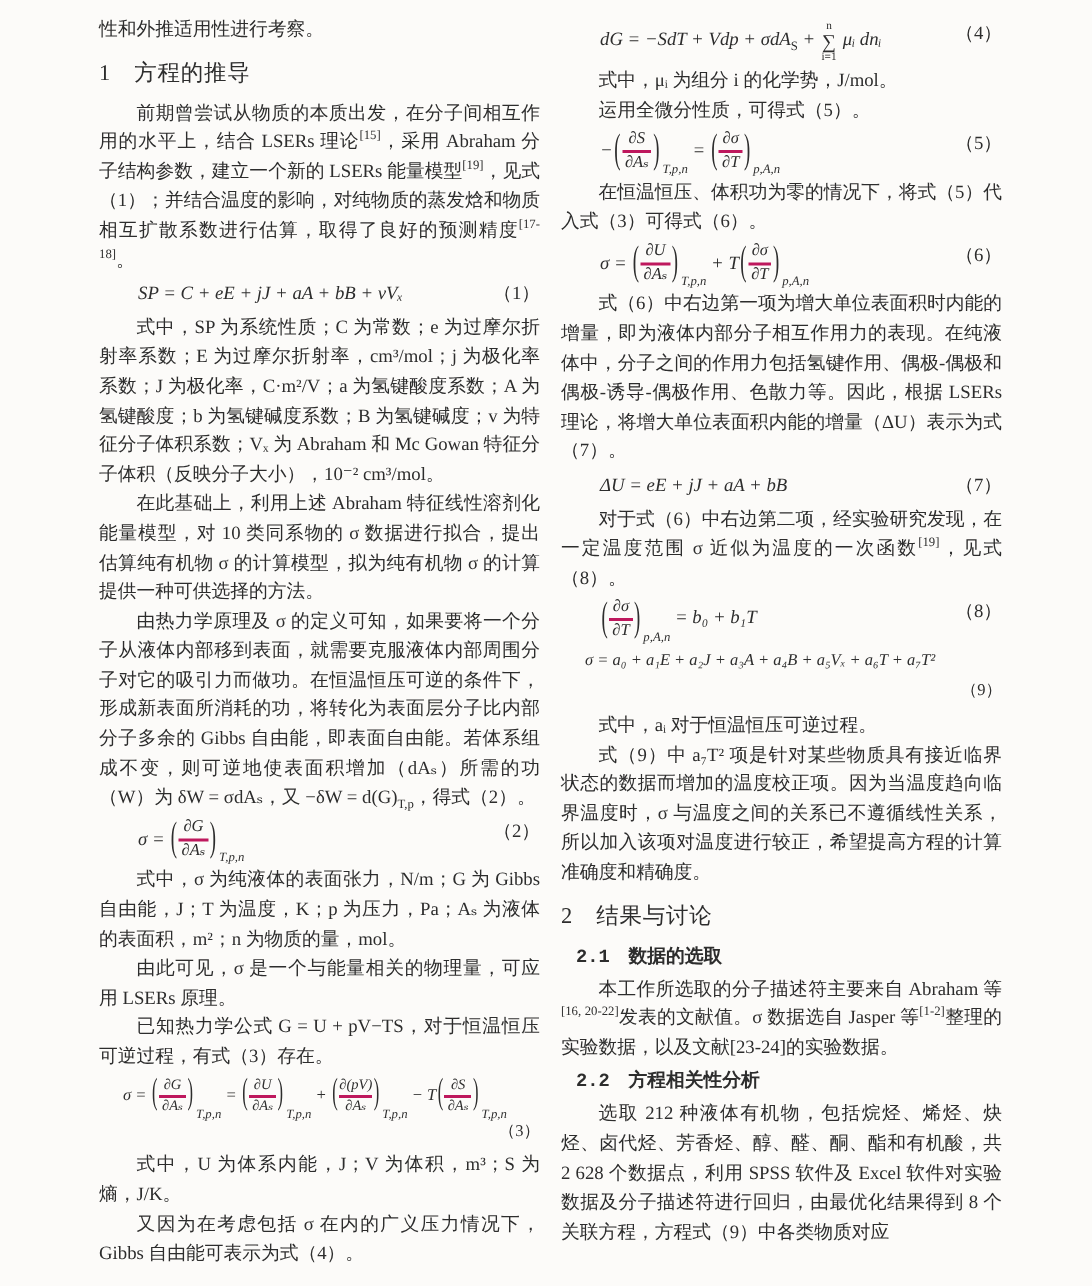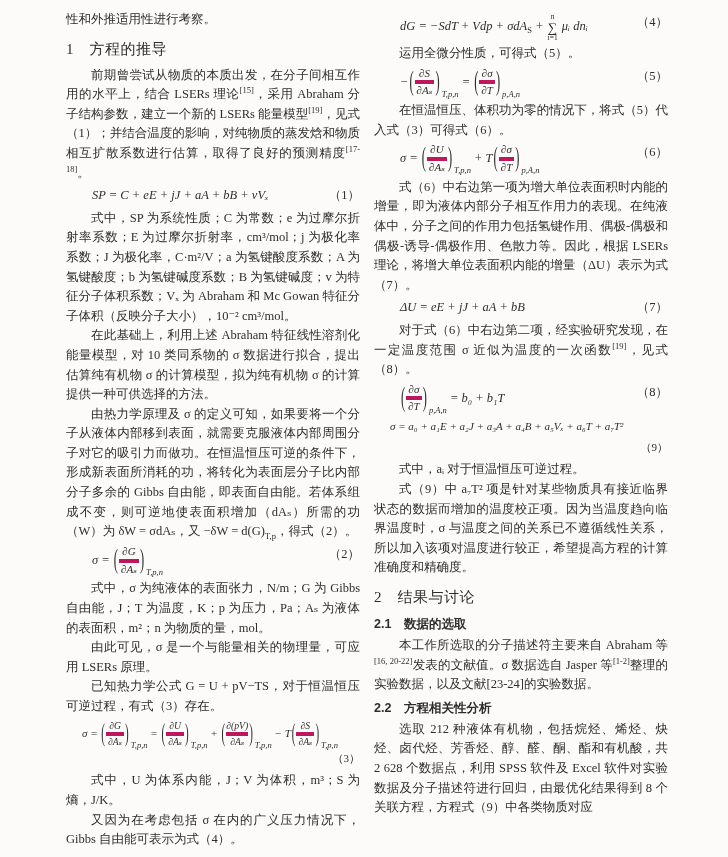--- a/index.html
+++ b/index.html
@@ -12,33 +12,33 @@
     font-family:"Liberation Serif","DejaVu Serif",serif;
     color:#2d2d2d;
     box-sizing:border-box;
     padding:10px 0 0 66px;
   }
   .cols{display:flex;gap:14px;}
   .col{width:294px;font-size:12.5px;line-height:19.6px;text-align:justify;}
   .col p{margin:0;text-indent:2em;}
   .col p.pc{text-indent:0;}
   .h1{font-size:15px;line-height:20px;margin:9px 0 7px;font-weight:normal;letter-spacing:0.5px;}
-  .h2{font-family:Liberation Sans, sans-serif;font-weight:bold;font-size:12.5px;line-height:20px;margin:3px 0 2px;}
+  .h2{font-family:Liberation Mono, monospace;font-weight:bold;font-size:12.5px;line-height:20px;margin:3px 10px 2px;}
   sup{font-size:8.5px;line-height:0;vertical-align:super;}
   sub{font-size:8.5px;line-height:0;vertical-align:sub;}
   .mi{font-style:italic;}
   .eq{display:flex;align-items:flex-start;margin:3px 0;padding-left:26px;}
   .eq .eqbody{flex:0 1 auto;}
   .eq .eqno{margin-left:auto;font-style:normal;padding-left:8px;}
   .eq.noline{display:block;padding-left:16px;}
   .eq.noline .eqno{display:block;text-align:right;padding-left:0;margin-top:1px;}
   .eq.small{font-size:11px;}
   .fgroup{display:inline-flex;align-items:center;vertical-align:middle;}
   .frac{display:inline-flex;flex-direction:column;text-align:center;font-size:0.88em;line-height:1.25;vertical-align:middle;}
-  .frac .den{border-top:4px solid #be185d;padding:0 2px;}
+  .frac .den{border-top:2px solid #be185d;padding:0 2px;}
   .bigp{display:inline-block;transform:scaleY(2.2);font-weight:300;margin:0 1px;font-style:normal;}
   .fsub{font-size:8.5px;font-style:italic;position:relative;top:12px;margin-left:1px;}
   .lead{font-style:italic;white-space:pre;}
   .sum{display:inline-flex;flex-direction:column;align-items:center;vertical-align:middle;font-size:7.5px;line-height:1;font-style:normal;margin:0 1px;}
   .sum .sym{font-size:13px;line-height:1;}
 </style>
 </head>
 <body>
 
 <div class="page">
@@ -112,20 +112,21 @@
       </div>
     <div class="col" id="col-right">
         <div class="eq">
           <span class="eqbody"><span class="mi">dG = −SdT + Vdp + σdA</span><sub>S</sub><span class="mi"> + </span><span class="sum">
               <span>n</span>
               <span class="sym">∑</span>
               <span>i=1</span>
             </span><span class="mi"> μᵢ dnᵢ</span></span>
           <span class="eqno">（4）</span>
         </div>
+        <p><span>式中，μᵢ 为组分 i 的化学势，J/mol。</span></p>
         <p><span>运用全微分性质，可得式（5）。</span></p>
         <div class="eq">
           <span class="eqbody"><span class="fgroup">
               <span class="lead">−</span>
               <span class="bigp">(</span>
               <span class="frac">
                 <span class="num mi">∂S</span>
                 <span class="den mi">∂Aₛ</span>
               </span>
               <span class="bigp">)</span>

